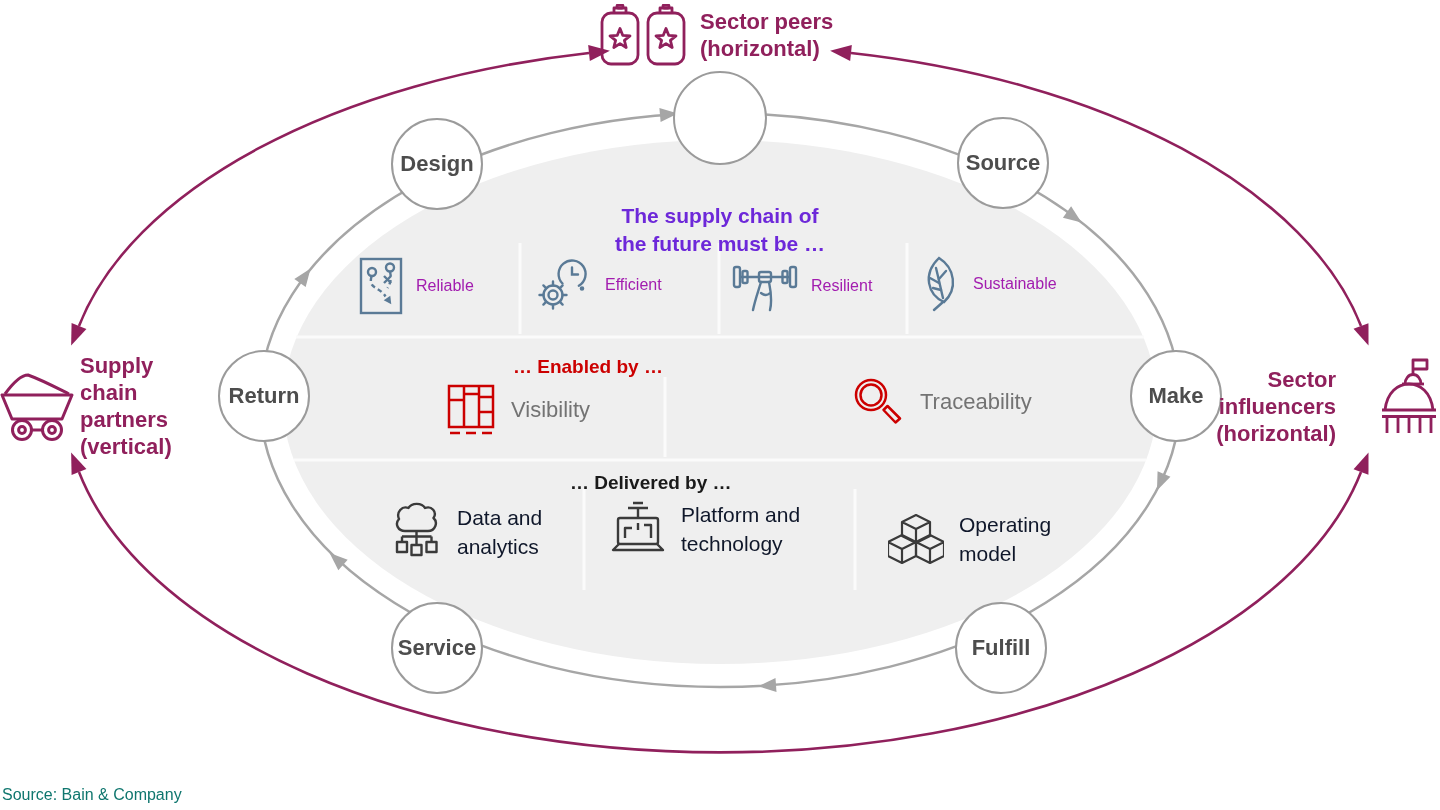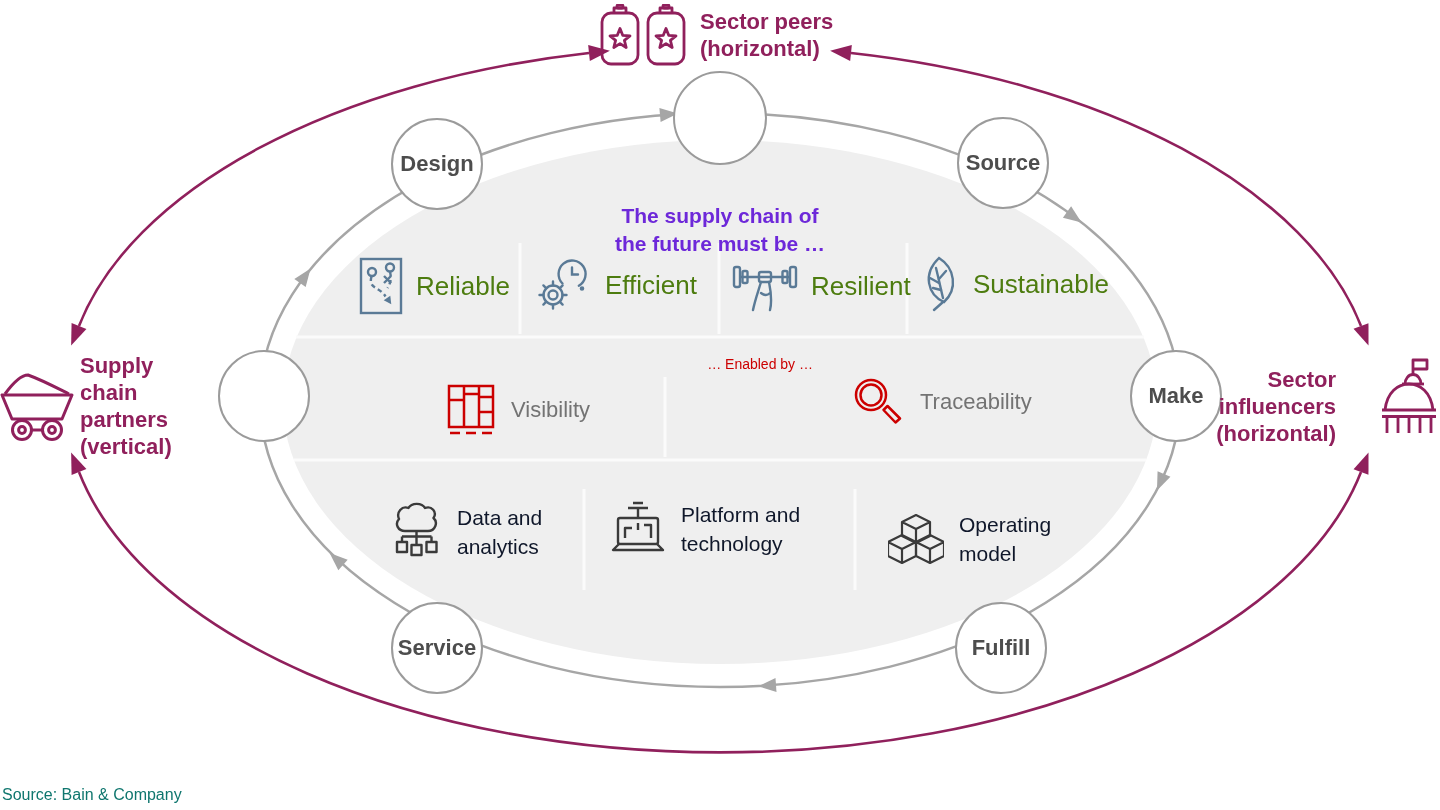--- a/index.html
+++ b/index.html
@@ -2,26 +2,26 @@
 <html><head>
 <meta charset="utf-8">
 <style>
   html,body{margin:0;padding:0;background:#fff;}
   .stage{position:relative;width:1440px;height:810px;background:#fff;overflow:hidden;
          font-family:"Liberation Sans", sans-serif;}
   .bg{position:absolute;left:0;top:0;}
   .abs{position:absolute;}
   .item{position:absolute;display:flex;align-items:center;}
   .lbl{white-space:nowrap;}
-  .mustbe-lbl{font-size:26px;color:#4d7c0f;margin-left:13px;}
+  .mustbe-lbl{font-size:16px;color:#a21caf;margin-left:13px;}
   .enabled-lbl{font-size:22px;color:#737373;margin-left:16px;}
   .delivered-lbl{font-size:21px;color:#0f172a;margin-left:15px;line-height:29px;}
   .center-title{position:absolute;left:545px;top:186px;width:350px;text-align:center;
                 font-size:21px;font-weight:bold;color:#6d28d9;line-height:28px;margin-top:16px;}
-  .row-title{position:absolute;width:300px;text-align:right;font-size:14px;font-weight:normal;}
+  .row-title{position:absolute;width:300px;text-align:left;font-size:19px;font-weight:bold;}
   .enabled-title{left:513px;top:356px;color:#cc0000;}
   .delivered-title{left:570px;top:472px;color:#1a1a1a;}
   .node{position:absolute;width:92px;height:92px;display:flex;align-items:center;justify-content:center;
         font-size:22px;font-weight:bold;color:#4d4d4d;}
   .stake-text{position:absolute;font-size:22px;font-weight:bold;color:#90205c;line-height:27px;}
   .stake-text div{white-space:nowrap;}
   .src{position:absolute;left:2px;top:786px;font-size:16px;color:#0f766e;}
 </style>
 </head>
 <body>
@@ -82,20 +82,23 @@
       <span>Source</span>
     </div>
   <div class="node" style="left:1130px;top:350px">
       <span>Make</span>
     </div>
   <div class="node" style="left:955px;top:602px">
       <span>Fulfill</span>
     </div>
   <div class="node" style="left:391px;top:602px">
       <span>Service</span>
+    </div>
+  <div class="node" style="left:218px;top:350px">
+      <span>Return</span>
     </div>
 
   <svg class="abs" style="left:600px;top:4px" width="90" height="62" viewBox="0 0 90 62" fill="none" stroke="#90205c" stroke-width="2.8" stroke-linejoin="round">
     <defs>
       <g id="can">
         <path d="M14,9 V4 H26 V9"></path>
         <rect x="17" y="0.8" width="6" height="3.2" rx="1.4"></rect>
         <rect x="2" y="9" width="36" height="51" rx="9"></rect>
         <polygon points="20,24.5 22.7,31.3 30,31.8 24.4,36.4 26.2,43.5 20,39.6 13.8,43.5 15.6,36.4 10,31.8 17.3,31.3"></polygon>
       </g>
@@ -205,20 +208,21 @@
 
   <div class="item" style="left:850px;top:374px">
     <svg width="54" height="56" viewBox="0 0 54 56" fill="none" stroke="#cc0000" stroke-width="2.5" stroke-linejoin="round">
       <circle cx="21" cy="21" r="15"></circle>
       <circle cx="21" cy="21" r="10.5"></circle>
       <polygon points="33.5,36 37.5,32 50,44.5 45.5,48.5"></polygon>
     </svg>
     <span class="lbl enabled-lbl">Traceability</span>
   </div>
 
+  <div class="row-title delivered-title">… Delivered by …</div>
 
   <div class="item" style="left:392px;top:502px">
     <svg width="50" height="60" viewBox="0 0 50 60" fill="none" stroke="#3a3a3a" stroke-width="2.4" stroke-linejoin="round">
       <path d="M13,29 C6,29 2.5,22 7,17 C4,10 10,3.5 16.5,6 C19.5,0.5 30,0.5 33,6 C39.5,3.5 45.5,10 41.5,16 C46.5,20.5 43,29 36,29 Z"></path>
       <path d="M24.5,29 V34.5 M10,34.5 H39.5 M10,34.5 V40 M39.5,34.5 V40 M24.5,34.5 V43"></path>
       <rect x="5" y="40" width="10" height="10"></rect>
       <rect x="34.5" y="40" width="10" height="10"></rect>
       <rect x="19.5" y="43" width="10" height="10"></rect>
     </svg>
     <span class="lbl delivered-lbl">

